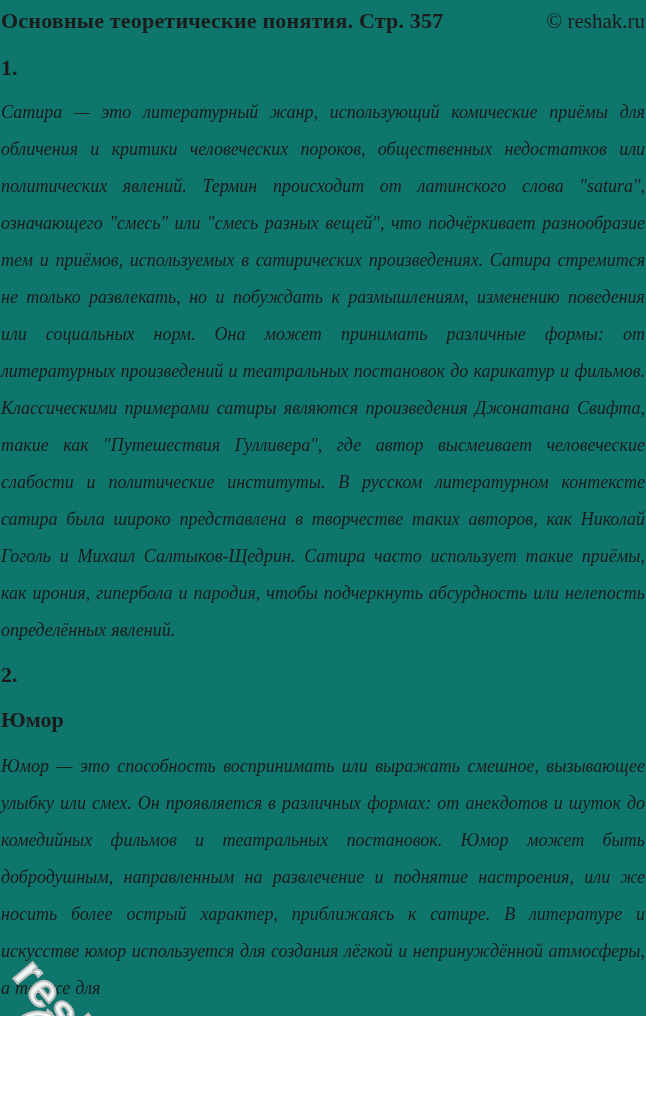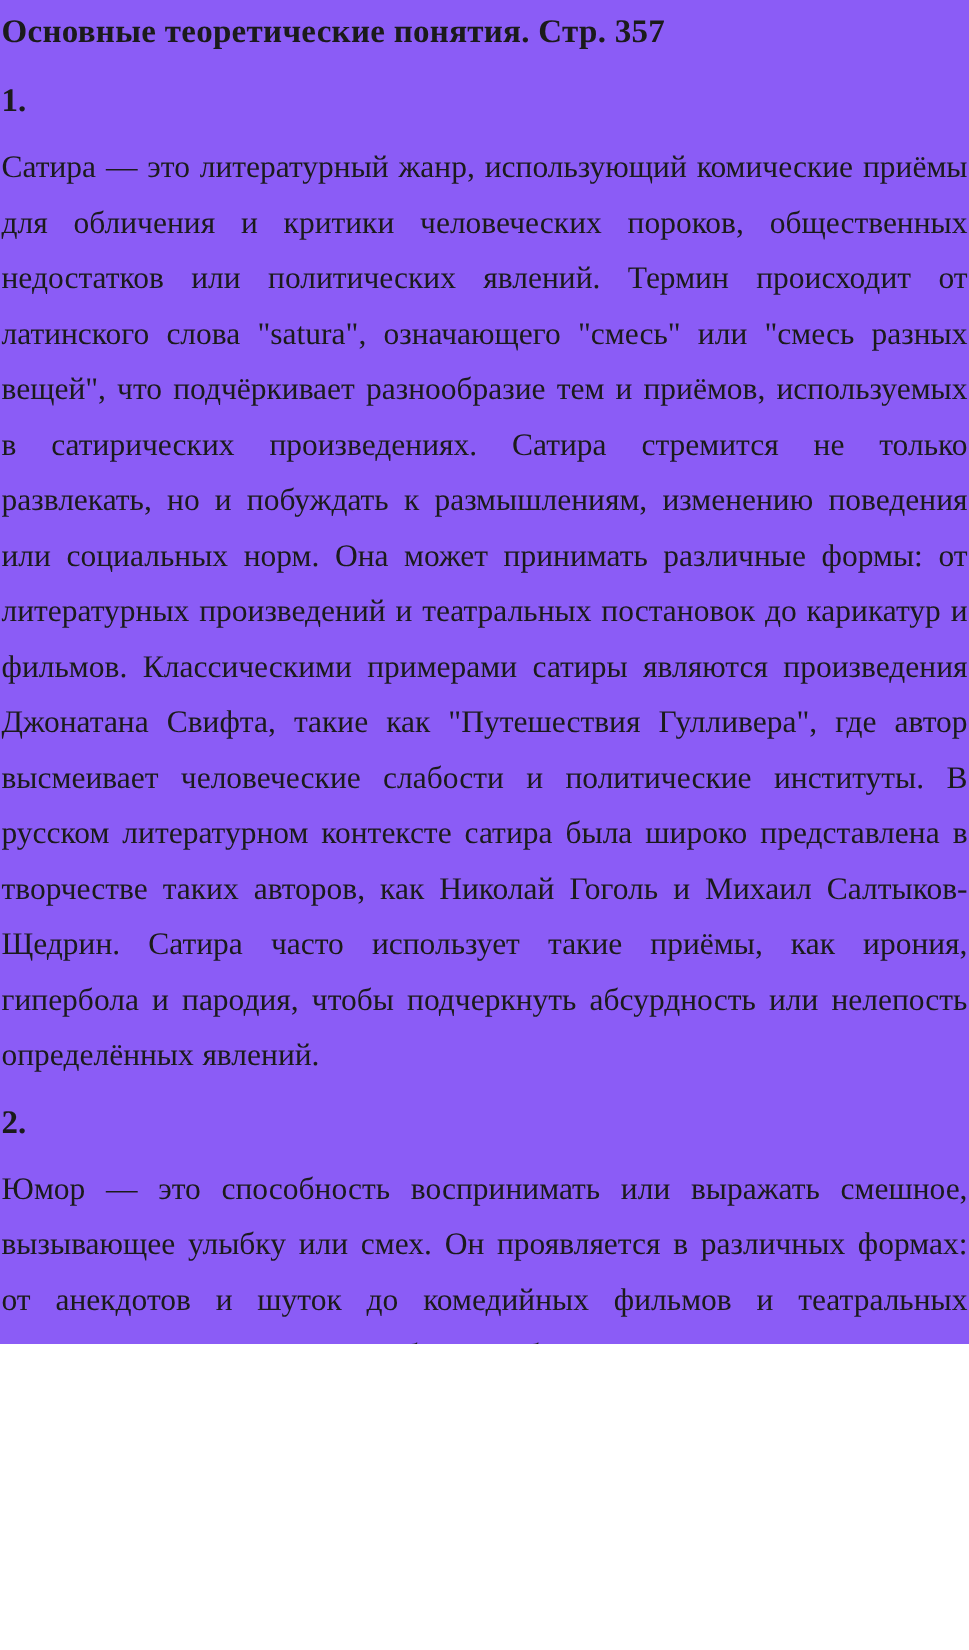--- a/index.html
+++ b/index.html
@@ -3,22 +3,22 @@
 <meta charset="utf-8">
 <style>
   html, body {
     margin: 0;
     padding: 0;
     background: #ffffff;
   }
   .page {
     position: relative;
     width: 646px;
-    height: 896px;
-    background: #8b5cf6;
+    height: 1016px;
+    background: #0f766e;
     overflow: hidden;
     font-family: "Liberation Serif", serif;
     color: #1b1b1b;
     box-sizing: border-box;
   }
   .content {
     padding: 2px 1px 0 1px;
   }
   .header-row {
     display: flex;
@@ -42,25 +42,26 @@
     line-height: 37px;
     margin-bottom: 8px;
   }
   .section-heading {
     font-weight: bold;
     font-size: 22px;
     line-height: 37px;
     margin-bottom: 10px;
   }
   .section-body {
-    font-size: 21px;
+    font-size: 18px;
     line-height: 37px;
     text-align: justify;
     margin-bottom: 7px;
     word-spacing: 0.5px;
+    font-style: italic;
   }
   
   .watermark-text {
     position: absolute;
     left: 24px;
     top: 938px;
     transform: rotate(50deg);
     transform-origin: 0 50%;
     font-family: "Liberation Sans", sans-serif;
     font-weight: bold;
@@ -88,29 +89,31 @@
   }
 </style>
 </head>
 <body>
 
 <div class="page">
   <div class="content">
 
     <div class="header-row">
       <span class="header-title">Основные теоретические понятия. Стр. 357</span>
+      <span class="header-copy">© reshak.ru</span>
     </div>
 
     <div>
       <div class="section-number">1.</div>
       <div class="section-body">Сатира — это литературный жанр, использующий комические приёмы для обличения и критики человеческих пороков, общественных недостатков или политических явлений. Термин происходит от латинского слова "satura", означающего "смесь" или "смесь разных вещей", что подчёркивает разнообразие тем и приёмов, используемых в сатирических произведениях. Сатира стремится не только развлекать, но и побуждать к размышлениям, изменению поведения или социальных норм. Она может принимать различные формы: от литературных произведений и театральных постановок до карикатур и фильмов. Классическими примерами сатиры являются произведения Джонатана Свифта, такие как "Путешествия Гулливера", где автор высмеивает человеческие слабости и политические институты. В русском литературном контексте сатира была широко представлена в творчестве таких авторов, как Николай Гоголь и Михаил Салтыков-Щедрин. Сатира часто использует такие приёмы, как ирония, гипербола и пародия, чтобы подчеркнуть абсурдность или нелепость определённых явлений.</div>
     </div>
 
     <div>
       <div class="section-number">2.</div>
+      <div class="section-heading">Юмор</div>
       <div class="section-body">Юмор — это способность воспринимать или выражать смешное, вызывающее улыбку или смех. Он проявляется в различных формах: от анекдотов и шуток до комедийных фильмов и театральных постановок. Юмор может быть добродушным, направленным на развлечение и поднятие настроения, или же носить более острый характер, приближаясь к сатире. В литературе и искусстве юмор используется для создания лёгкой и непринуждённой атмосферы, а также для</div>
     </div>
 
   </div>
 
   <div class="watermark-text">reshak.ru</div>
   <div class="watermark-copy">©</div>
 </div>
 
 </body></html>

